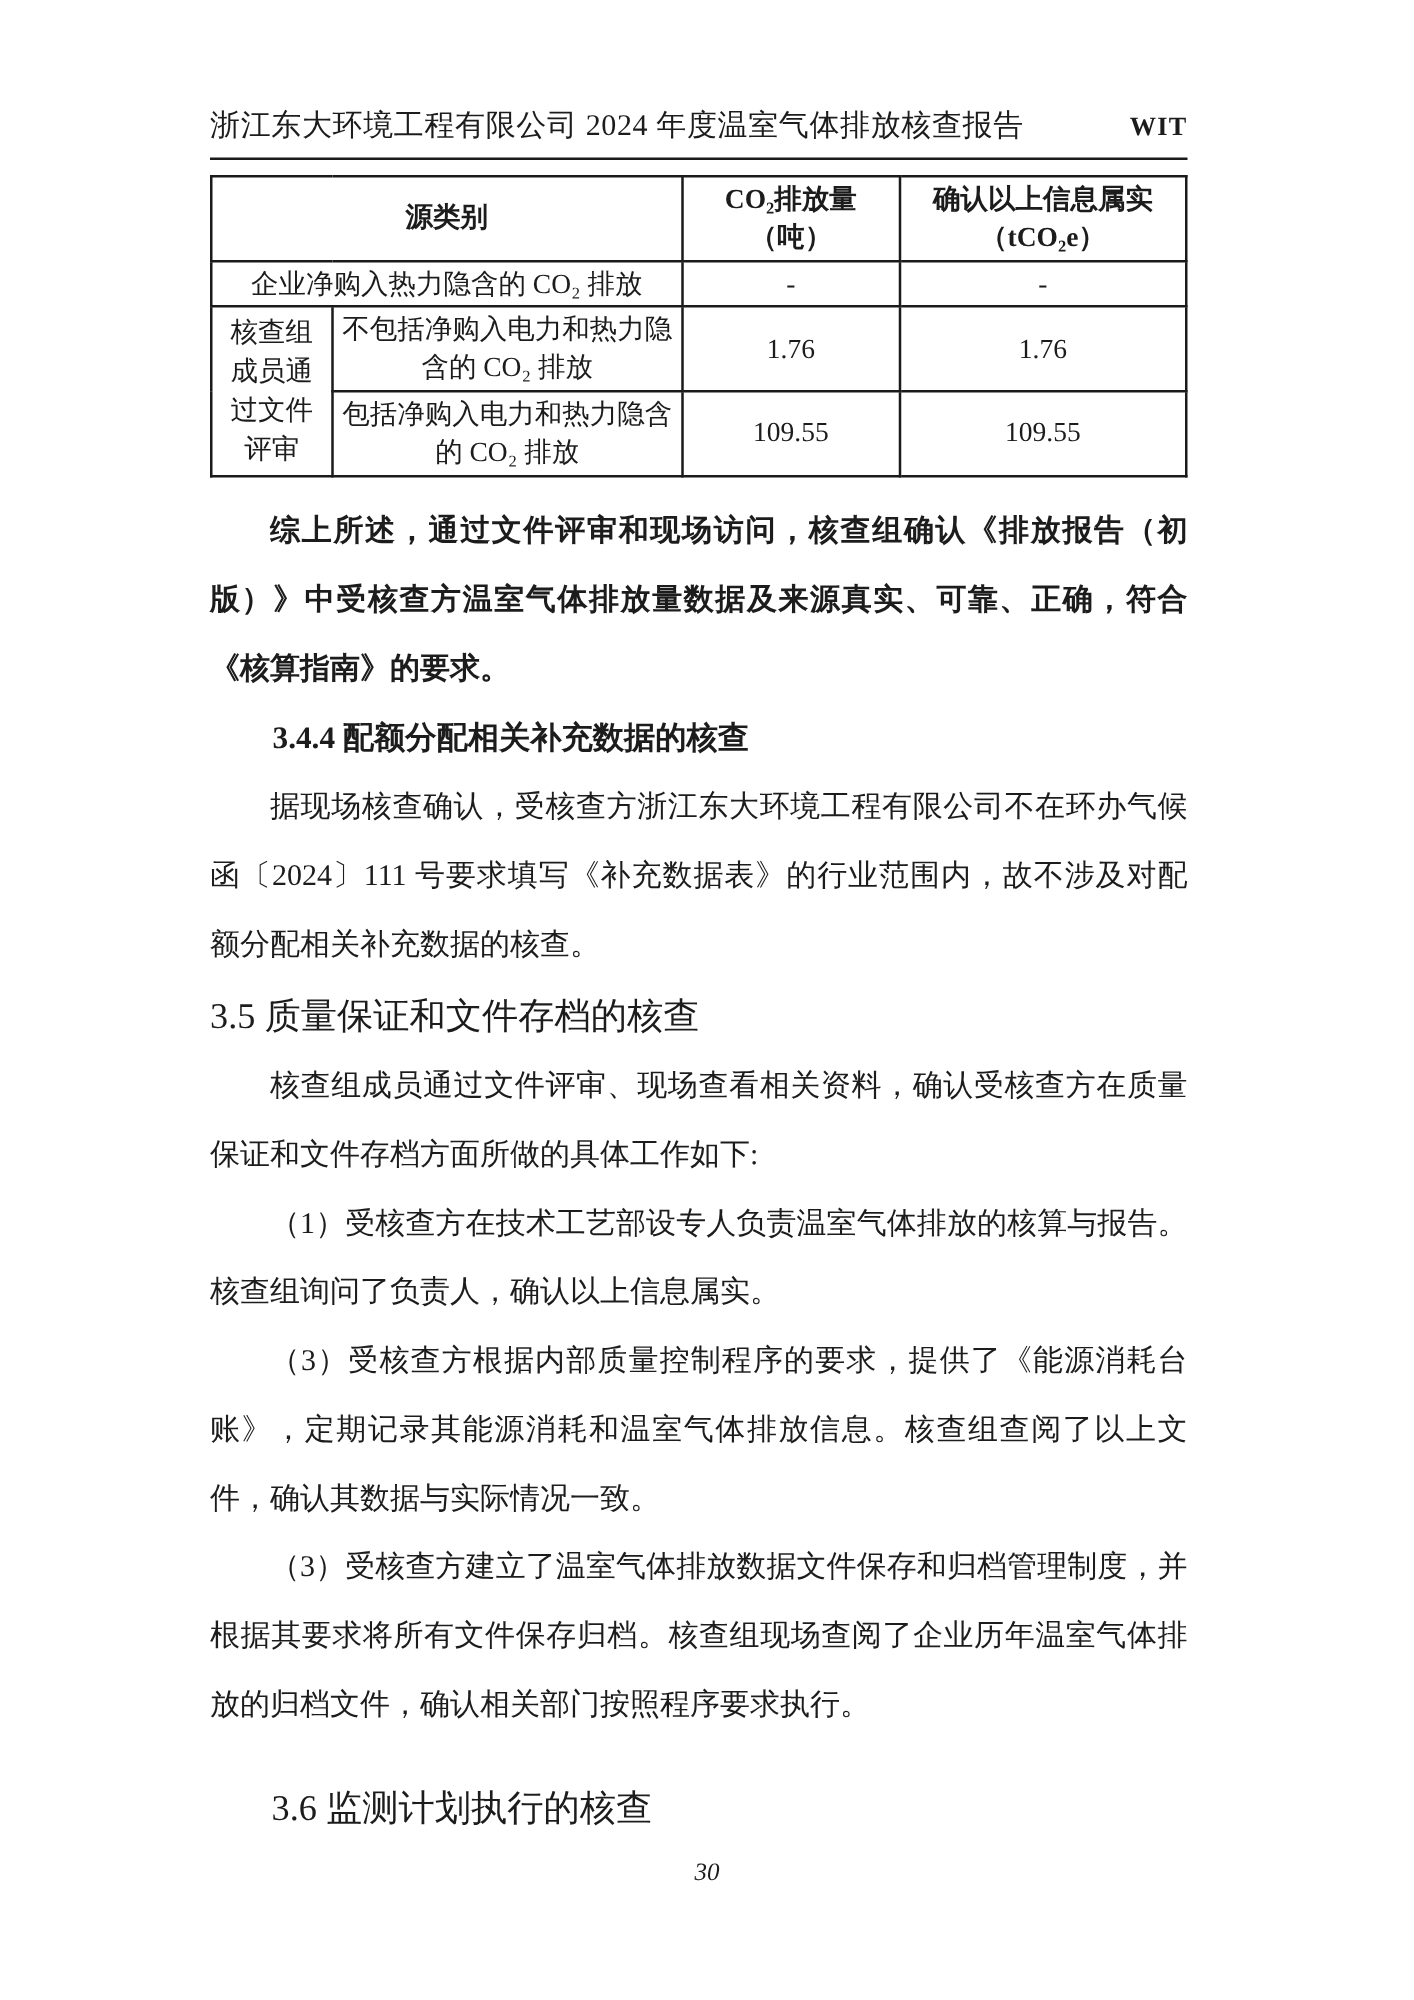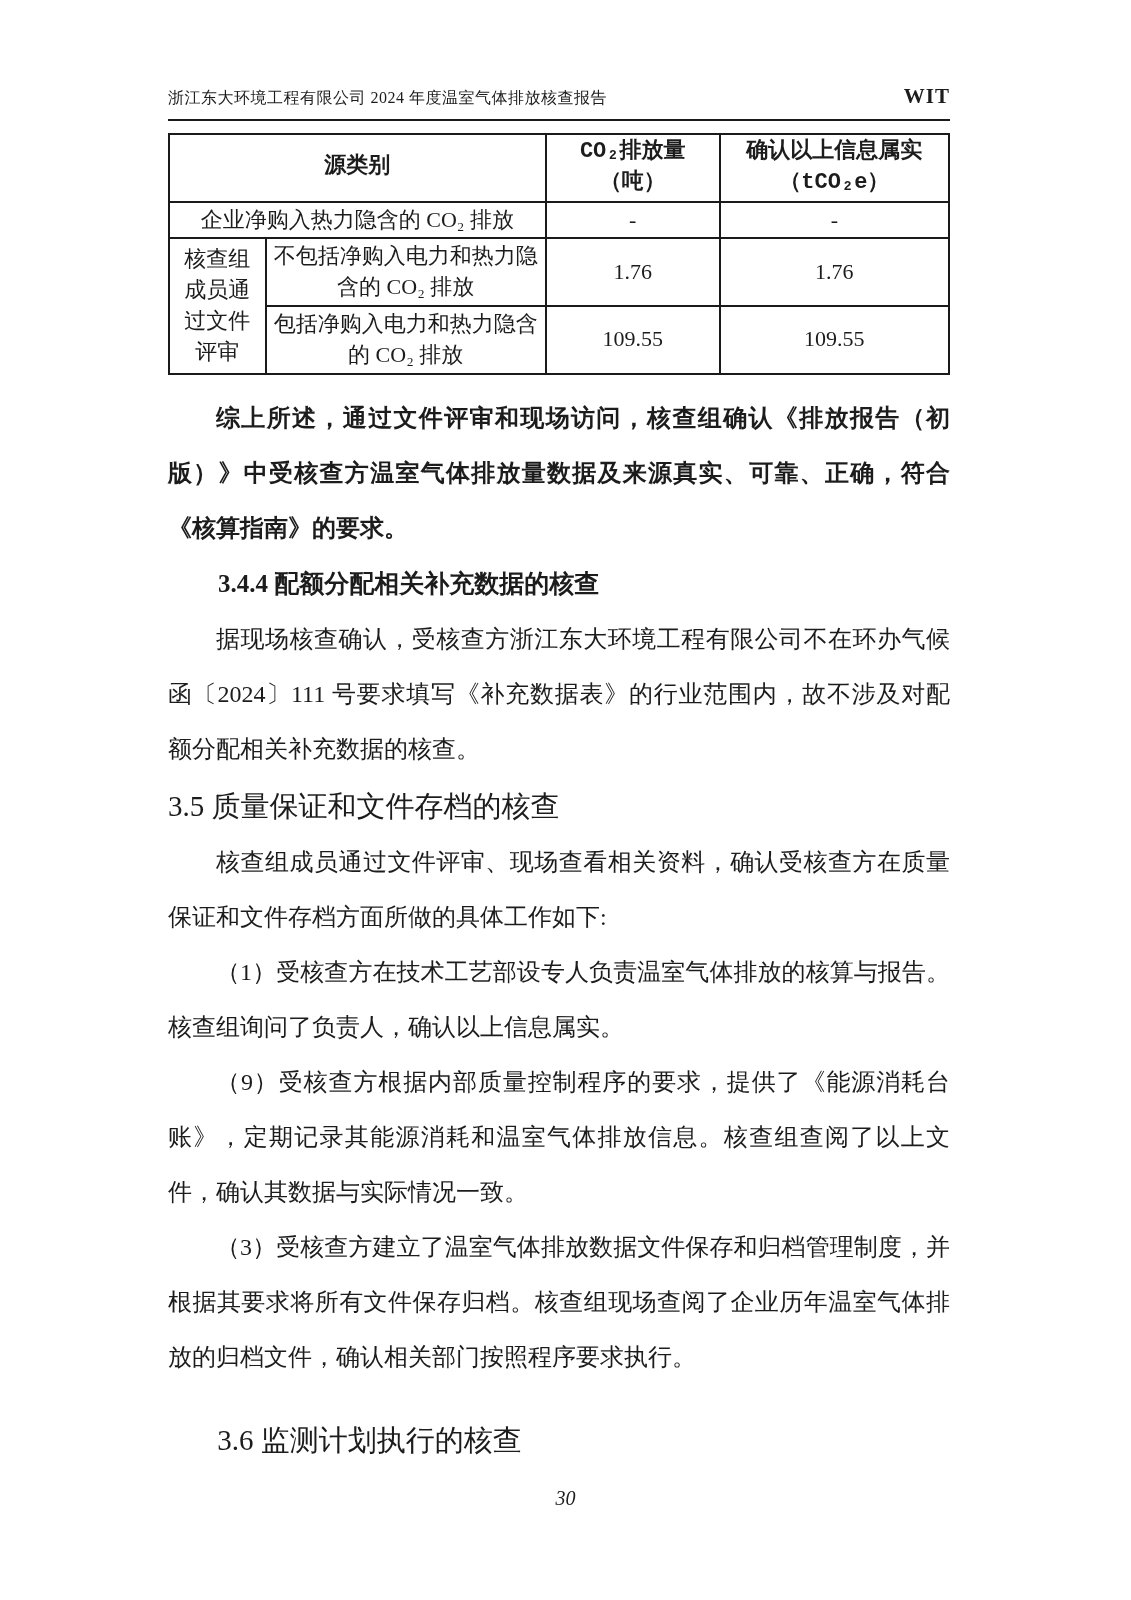--- a/index.html
+++ b/index.html
@@ -16,21 +16,21 @@
     left: 168px; top: 0;
     width: 782px; height: 1600px;
   }
   
   .doc-header {
     display: flex;
     justify-content: space-between;
     align-items: baseline;
     padding-top: 84px;
   }
-  .doc-header .hdr-title { font-size: 16px; letter-spacing: 0.5px; }
+  .doc-header .hdr-title { font-size: 24px; letter-spacing: 0.5px; }
   .doc-header .hdr-logo  { font-size: 21px; font-weight: bold; letter-spacing: 1px; }
   .hdr-rule {
     border: 0;
     border-top: 2.5px solid #1a1a1a;
     margin-top: 10px;
   }
   
   table.emissions {
     width: 100%;
     border-collapse: collapse;
@@ -44,21 +44,21 @@
     font-size: 22px;
     line-height: 1.4;
     font-weight: normal;
     padding: 2px 6px;
   }
   table.emissions th { font-weight: bold; }
   col.c-group { width: 12.4%; }
   col.c-desc  { width: 35.9%; }
   col.c-co2   { width: 22.3%; }
   col.c-ghg   { width: 29.4%; }
-  tr.t-head   { height: 62px; font-family: Liberation Mono, monospace; }
+  tr.t-head   { height: 62px; }
   tr.t-row1   { height: 34px; }
   tr.t-row2   { height: 64px; }
   tr.t-row3   { height: 58px; margin-top: 20px; }
   td.num { font-size: 21px; }
   
   .content {
     margin-top: 16px;
     font-size: 24px;
     line-height: 55px;
     text-align: justify;
@@ -141,21 +141,21 @@
 
   <div class="content">
     <p class="p-bold">综上所述，通过文件评审和现场访问，核查组确认《排放报告（初版）》中受核查方温室气体排放量数据及来源真实、可靠、正确，符合《核算指南》的要求。</p>
 
     <div class="h-sub">3.4.4 配额分配相关补充数据的核查</div>
     <p>据现场核查确认，受核查方浙江东大环境工程有限公司不在环办气候函〔2024〕111 号要求填写《补充数据表》的行业范围内，故不涉及对配额分配相关补充数据的核查。</p>
 
     <div class="h-main">3.5 质量保证和文件存档的核查</div>
     <p>核查组成员通过文件评审、现场查看相关资料，确认受核查方在质量保证和文件存档方面所做的具体工作如下:</p>
     <p>（1）受核查方在技术工艺部设专人负责温室气体排放的核算与报告。核查组询问了负责人，确认以上信息属实。</p>
-    <p>（9）受核查方根据内部质量控制程序的要求，提供了《能源消耗台账》，定期记录其能源消耗和温室气体排放信息。核查组查阅了以上文件，确认其数据与实际情况一致。</p>
+    <p>（3）受核查方根据内部质量控制程序的要求，提供了《能源消耗台账》，定期记录其能源消耗和温室气体排放信息。核查组查阅了以上文件，确认其数据与实际情况一致。</p>
     <p>（3）受核查方建立了温室气体排放数据文件保存和归档管理制度，并根据其要求将所有文件保存归档。核查组现场查阅了企业历年温室气体排放的归档文件，确认相关部门按照程序要求执行。</p>
 
     <div class="h-main indent">3.6 监测计划执行的核查</div>
   </div>
 
 </div>
 
 <div class="doc-footer">30</div>
 
 </body></html>

